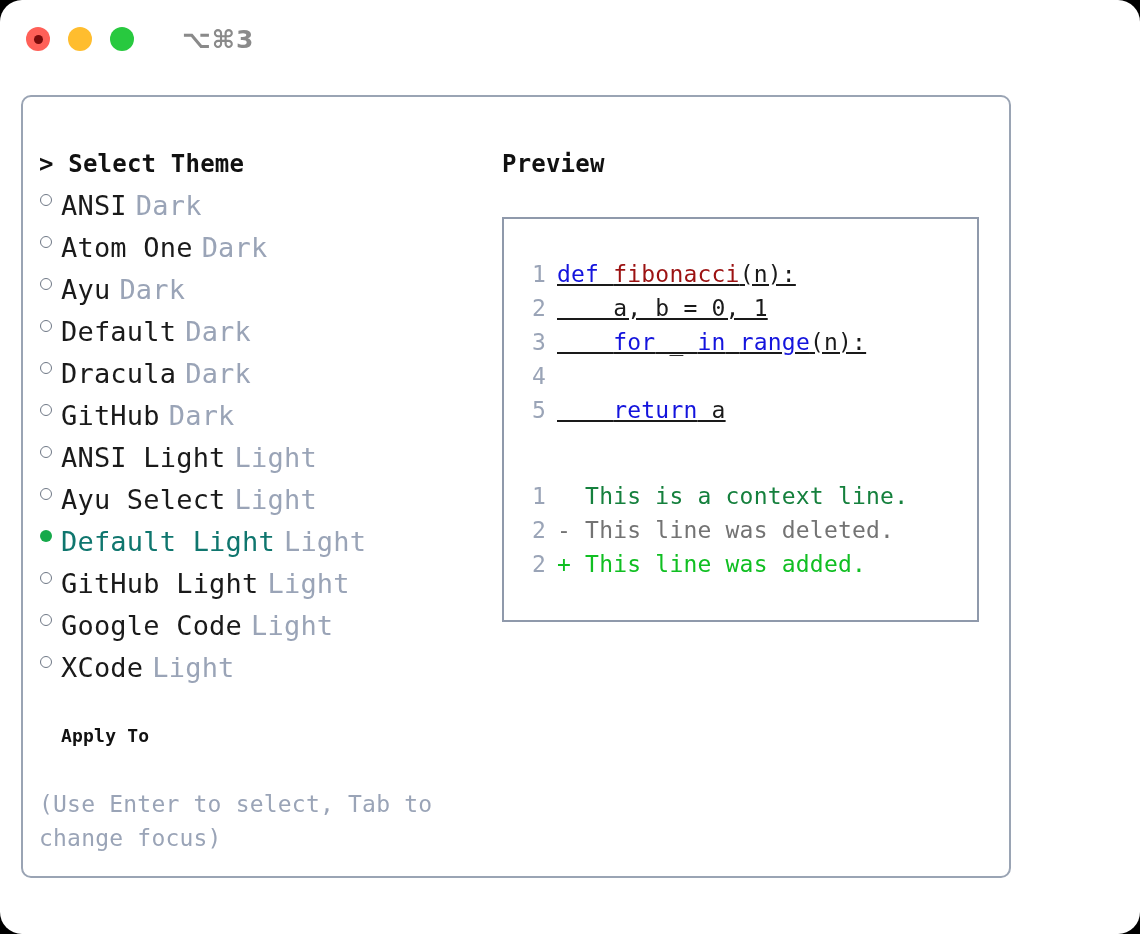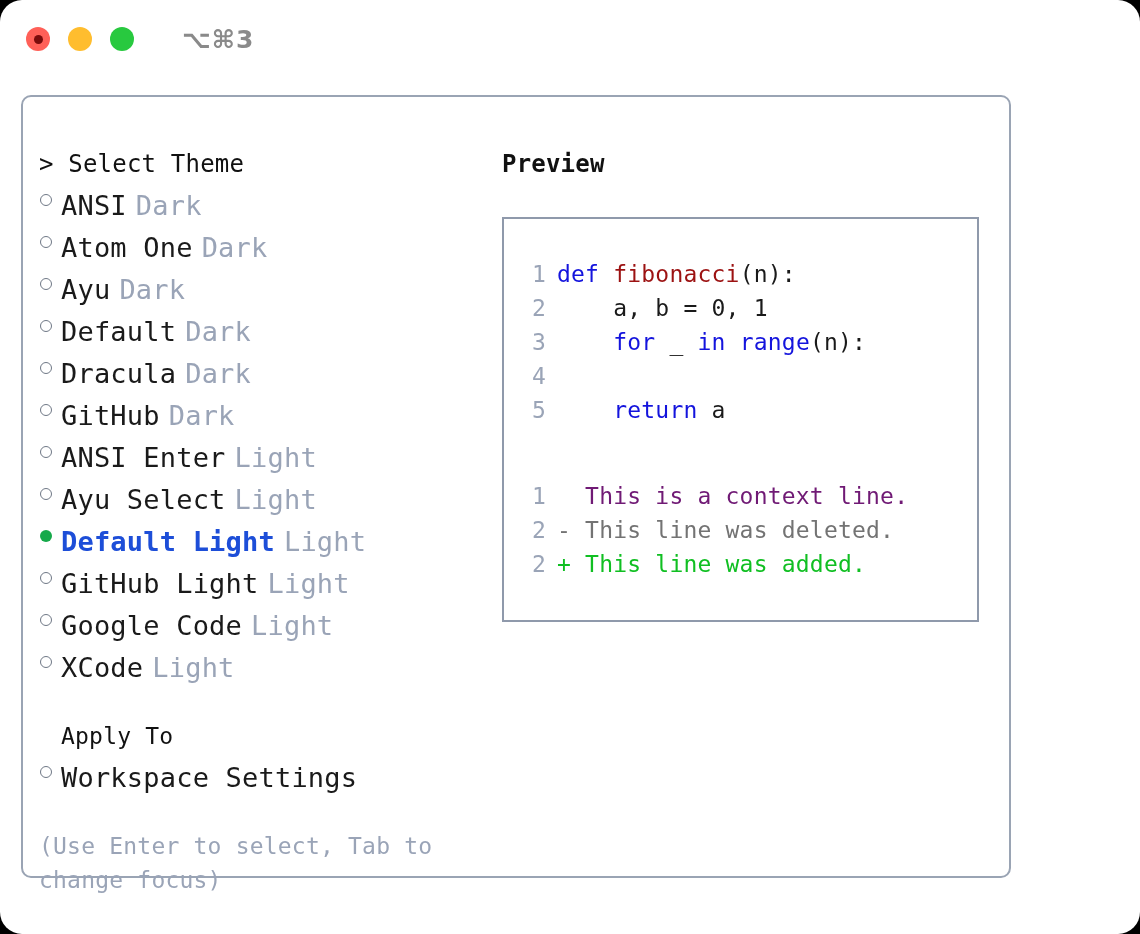--- a/index.html
+++ b/index.html
@@ -91,21 +91,21 @@
   
   .left-col {
     position: absolute;
     left: 16px;
     top: 50px;
     width: 450px;
   }
 
   .section-header {
     font-size: 24px;
-    font-weight: 400;
+    font-weight: 700;
     color: #111111;
     line-height: 34px;
     white-space: pre;
     letter-spacing: 0.2px;
   }
 
   .opt-row {
     display: flex;
     align-items: baseline;
     line-height: 34px;
@@ -131,32 +131,32 @@
   }
   .bullet.off .circle {
     border: 1.7px solid #6f7886;
     background: transparent;
   }
   .bullet.on .circle {
     border: none;
     background: #16a94a;
   }
   .opt-label { color: #1a1a1a; }
-  .opt-label.sel { color: #1d4ed8; font-weight: bold; }
+  .opt-label.sel { color: #0f766e; }
   .opt-tag {
     color: #9aa4b7;
     margin-left: 9px;
   }
 
   .spacer-row { height: 34px; }
 
   .apply-header {
     padding-left: 22px;
-    font-size: 23px;
-    font-weight: 400;
+    font-size: 18px;
+    font-weight: 700;
     color: #111111;
     line-height: 34px;
     white-space: pre;
     letter-spacing: 0.2px;
   }
 
   .hint {
     margin-top: 34px;
     font-size: 23px;
     color: #9aa4b7;
@@ -202,27 +202,27 @@
     white-space: pre;
     letter-spacing: 0.2px;
   }
   .lineno {
     width: 30px;
     flex: 0 0 30px;
     text-align: right;
     color: #9aa4b7;
     margin-right: 11px;
   }
-  .code-text { color: #1a1a1a; }
+  .code-text { color: #1a1a1a; text-decoration: underline; }
   .tok-kw   { color: #1414dd; }
   .tok-fn   { color: #9c1212; }
   .tok-plain{ color: #1a1a1a; }
   .blank-line { height: 34px; }
 
-  .diff-ctx { color: #701a75; text-align: center; }
+  .diff-ctx { color: #15803d; text-align: center; }
   .diff-del { color: #737373; }
   .diff-add { color: #10bf22; }
 </style>
 </head>
 <body>
 
 <div class="window">
 
   <div class="titlebar">
     <div class="traffic">
@@ -273,21 +273,21 @@
         </div>
 
         <div class="opt-row">
           <span class="bullet off"><span class="circle"></span></span>
           <span class="opt-label">GitHub</span>
           <span class="opt-tag">Dark</span>
         </div>
 
         <div class="opt-row">
           <span class="bullet off"><span class="circle"></span></span>
-          <span class="opt-label">ANSI Enter</span>
+          <span class="opt-label">ANSI Light</span>
           <span class="opt-tag">Light</span>
         </div>
 
         <div class="opt-row">
           <span class="bullet off"><span class="circle"></span></span>
           <span class="opt-label">Ayu Select</span>
           <span class="opt-tag">Light</span>
         </div>
 
         <div class="opt-row">
@@ -312,24 +312,20 @@
           <span class="bullet off"><span class="circle"></span></span>
           <span class="opt-label">XCode</span>
           <span class="opt-tag">Light</span>
         </div>
 
         <div class="spacer-row"></div>
 
         <div class="apply-header">Apply To</div>
 
 
-        <div class="opt-row">
-          <span class="bullet off"><span class="circle"></span></span>
-          <span class="opt-label">Workspace Settings</span>
-        </div>
 
         <div class="hint">(Use Enter to select, Tab to change focus)</div>
       </div>
 
       <div class="right-col">
         <div class="preview-title">Preview</div>
 
         <div class="preview-box">
           <div class="code-area">
 

